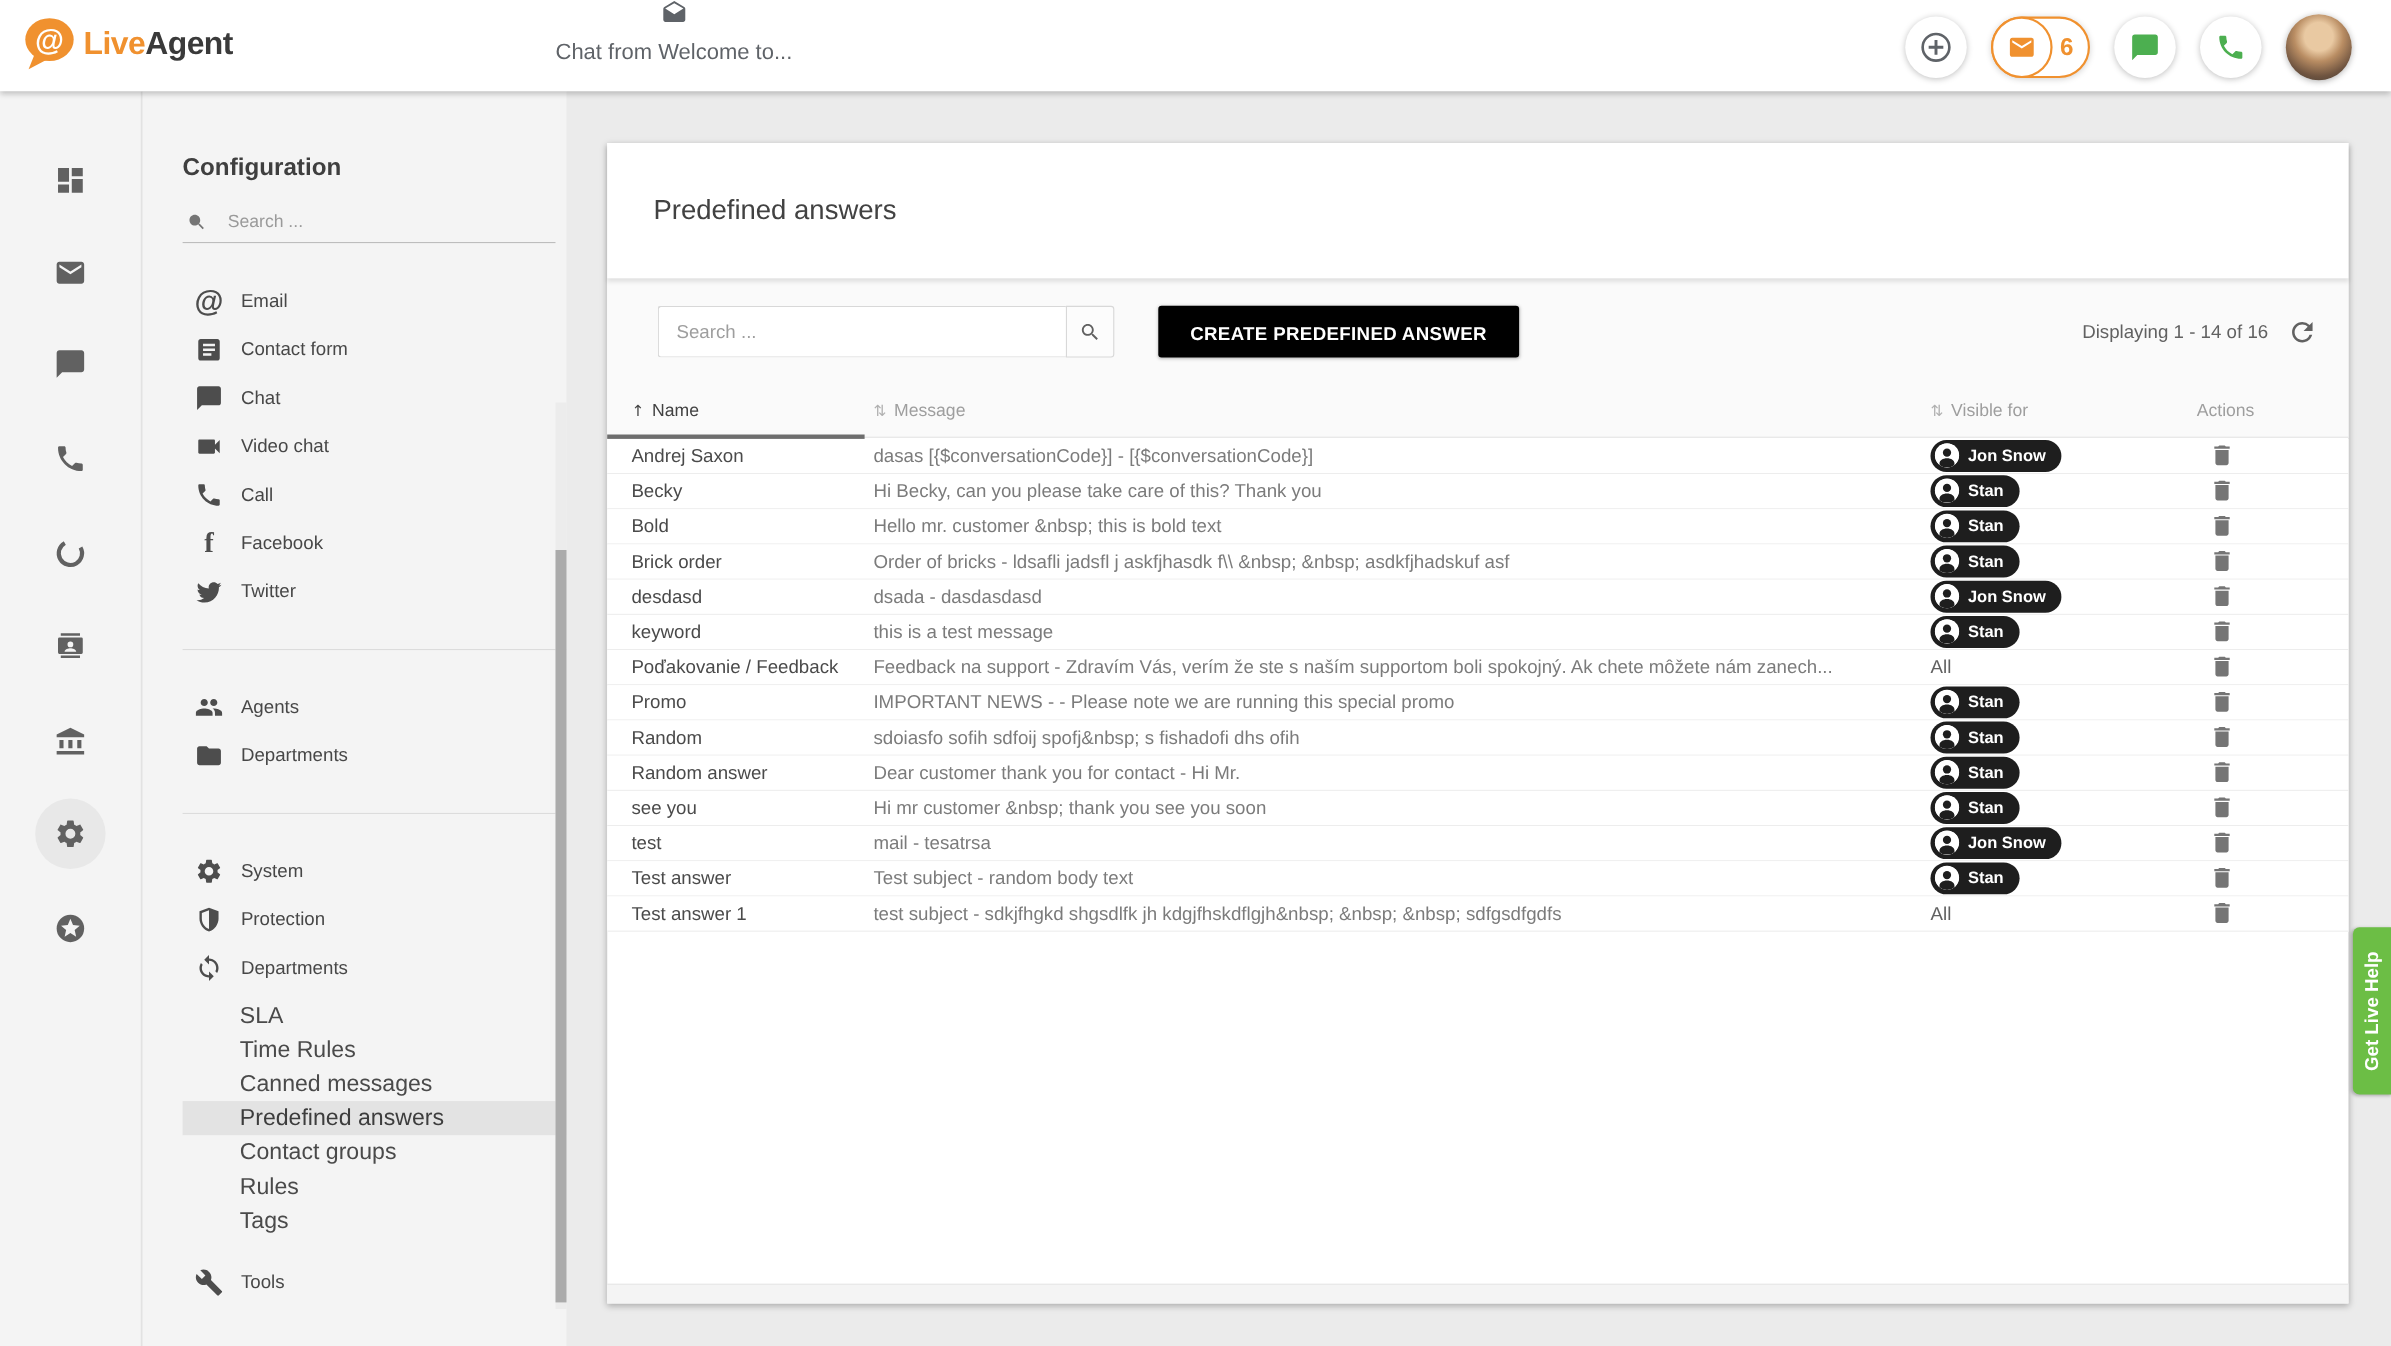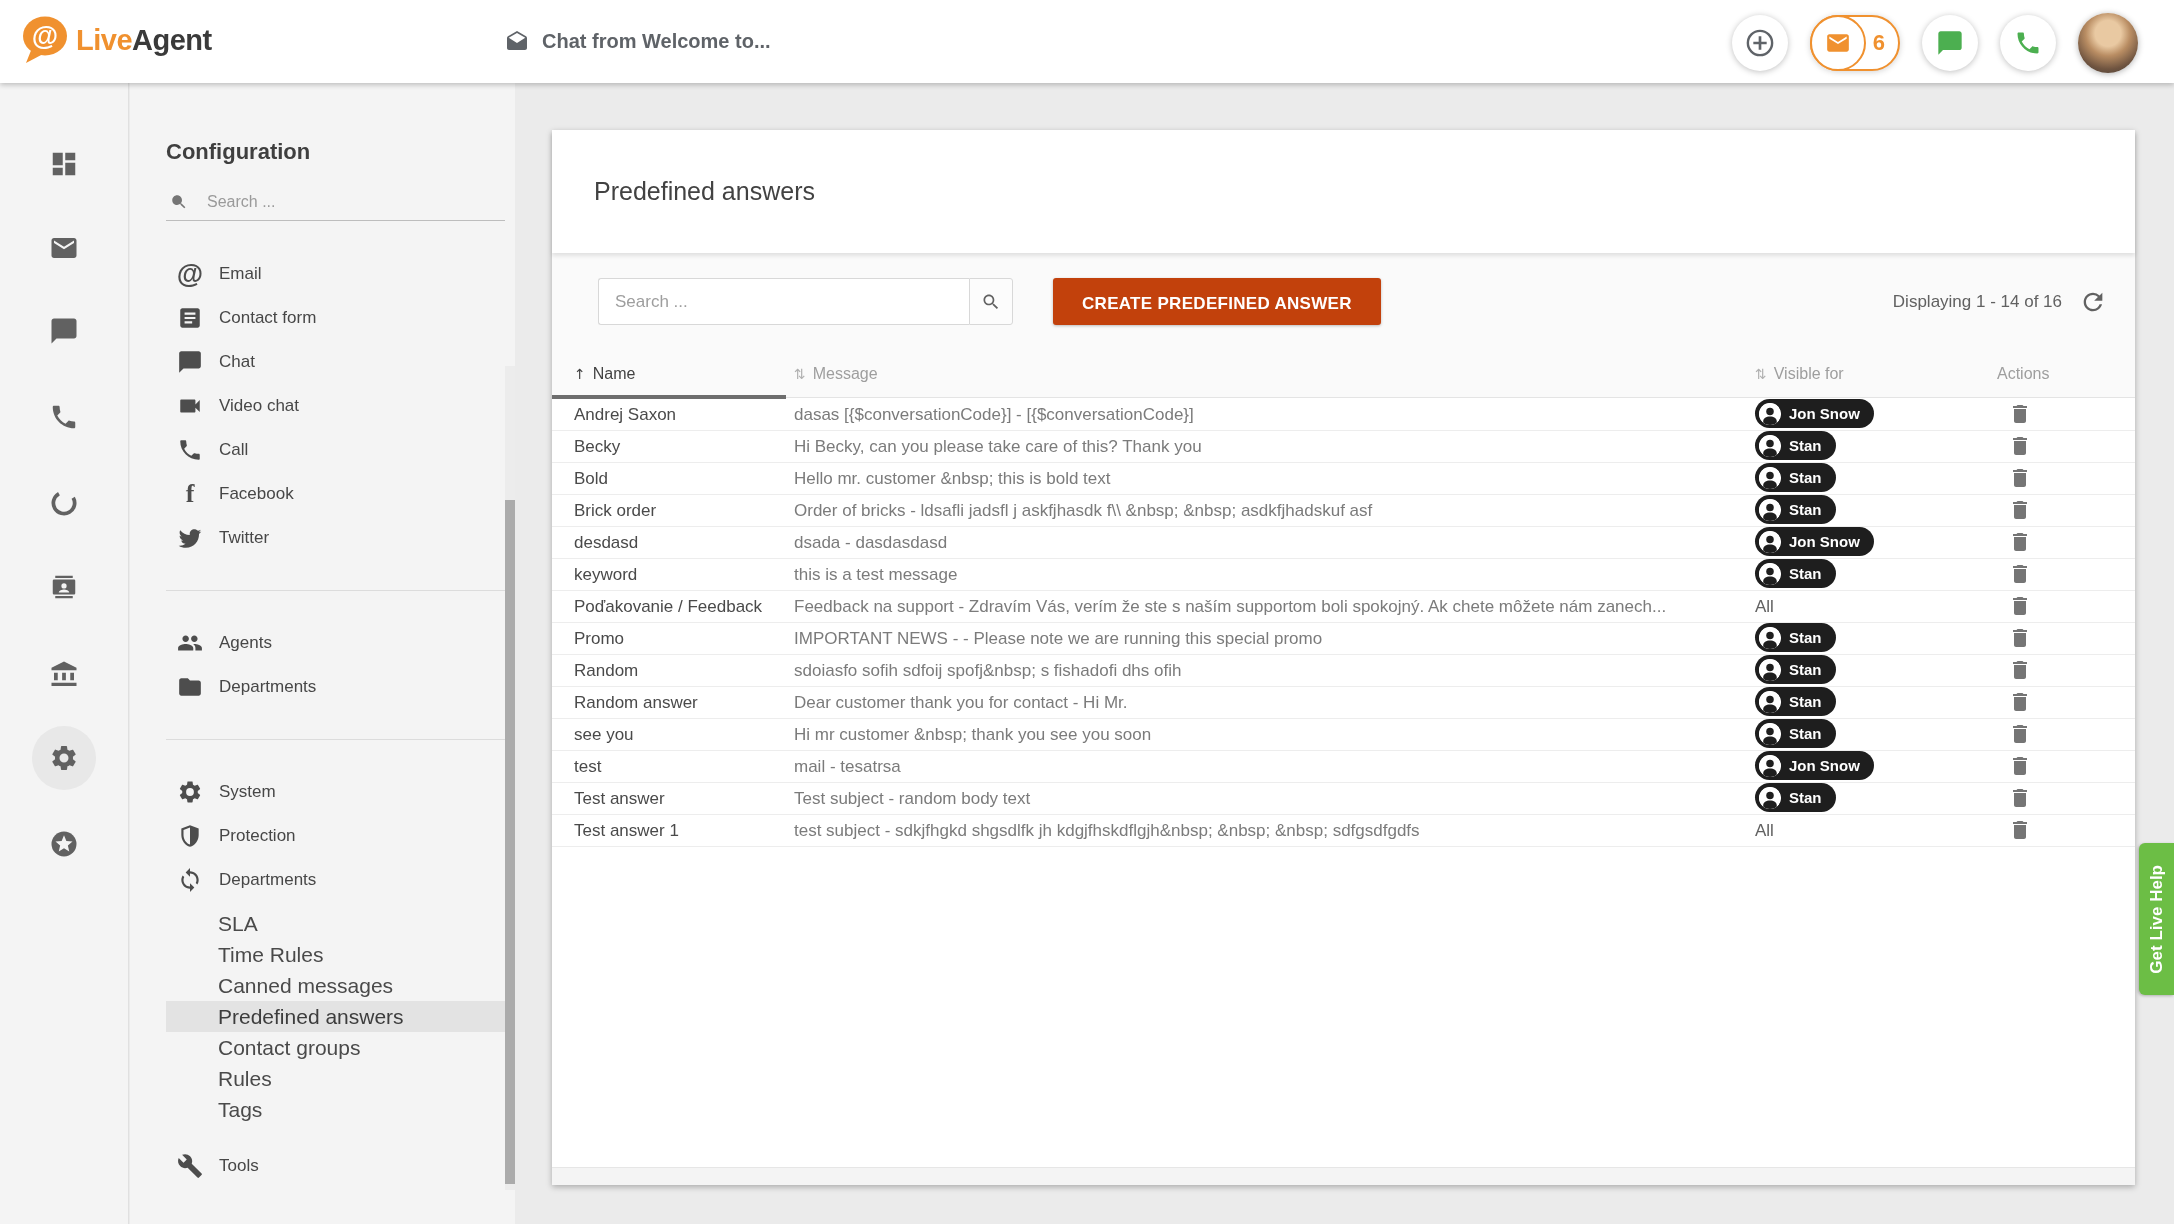--- a/index.html
+++ b/index.html
@@ -12,21 +12,21 @@
   .icon svg{width:100%;height:100%;}
 
   
   .topbar{position:absolute;left:0;top:0;right:0;height:83px;background:#fff;
     box-shadow:0 2px 5px rgba(0,0,0,.22);z-index:40;}
   .logo{position:absolute;left:16px;top:15px;display:flex;align-items:center;gap:8px;}
   .logo-bubble{width:52px;height:50px;}
   .logo-text{font-size:29px;font-weight:bold;color:#F0912F;letter-spacing:-.5px;}
   .logo-text .agent{color:#3a3a3a;}
   .ticket-tab{position:absolute;left:505px;top:0;height:83px;display:flex;align-items:center;gap:13px;
-    color:#5f6368;font-size:20px;font-weight:bold;}
+    color:#5f6368;font-size:20px;font-weight:normal;flex-direction:column;}
   .topbar-actions{position:absolute;right:36px;top:13px;display:flex;align-items:center;gap:22px;}
   .circle-btn{width:56px;height:56px;border-radius:50%;background:#fff;
     box-shadow:0 1px 6px rgba(0,0,0,.25);display:flex;align-items:center;justify-content:center;}
   .mail-pill{position:relative;width:90px;height:56px;border:2px solid #F0912F;border-radius:30px;
     background:#fff;box-shadow:0 1px 6px rgba(0,0,0,.18);box-sizing:border-box;}
   .mail-pill .circ{position:absolute;left:-2px;top:-2px;width:56px;height:56px;border:2px solid #F0912F;
     border-radius:50%;background:#fff;box-sizing:border-box;display:flex;align-items:center;justify-content:center;}
   .mail-pill .count{position:absolute;right:13px;top:50%;transform:translateY(-50%);
     color:#F0912F;font-size:22px;font-weight:bold;}
   .avatar{width:60px;height:60px;border-radius:50%;
@@ -67,21 +67,21 @@
     box-shadow:0 3px 4px rgba(0,0,0,.10);}
   .card-title{position:absolute;left:42px;top:47px;font-size:25px;color:#424242;}
   .toolbar{position:absolute;top:123px;left:0;right:0;height:97px;background:#fafafa;
     display:flex;align-items:center;padding:0 28px 0 46px;box-sizing:border-box;}
   .search-wrap{display:flex;height:47px;}
   .search-input{width:338px;border:1px solid #d8d8d8;border-right:none;border-radius:3px 0 0 3px;
     background:#fff;padding:0 16px;font-size:17px;color:#555;outline:none;font-family:inherit;}
   .search-input::placeholder{color:#9e9e9e;}
   .search-btn{width:42px;border:1px solid #d8d8d8;border-radius:0 3px 3px 0;background:#fcfcfc;
     display:flex;align-items:center;justify-content:center;color:#616161;cursor:pointer;}
-  .create-btn{margin-left:40px;height:47px;padding:16px 29px;background:#c2410c;border:none;border-radius:3px;
+  .create-btn{margin-left:40px;height:47px;padding:16px 29px;background:#000000;border:none;border-radius:3px;
     color:#fff;font-weight:bold;font-size:17px;letter-spacing:.3px;font-family:inherit;cursor:pointer;
     box-shadow:0 1px 3px rgba(0,0,0,.25);}
   .toolbar-right{margin-left:auto;display:flex;align-items:center;gap:17px;color:#616161;font-size:17px;}
   .refresh-btn{width:28px;height:28px;color:#616161;cursor:pointer;}
 
   .table-head{position:absolute;top:220px;left:0;right:0;height:48px;background:#fafafa;
     border-bottom:1px solid #e4e4e4;display:grid;grid-template-columns:220px 961px 242px auto;
     align-items:center;padding-left:22px;box-sizing:border-box;color:#9e9e9e;font-size:16px;}
   .th{display:flex;align-items:center;gap:7px;}
   .th .sort-g{font-size:14px;color:#b0b0b0;font-family:"DejaVu Sans",sans-serif;}

